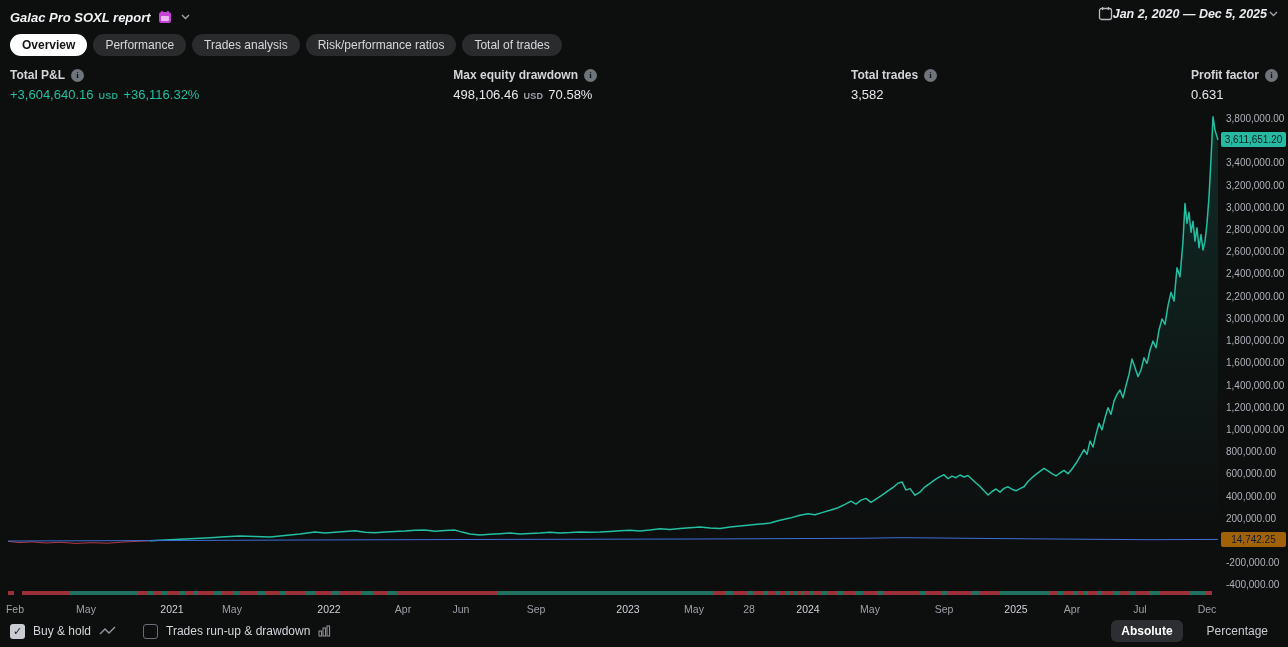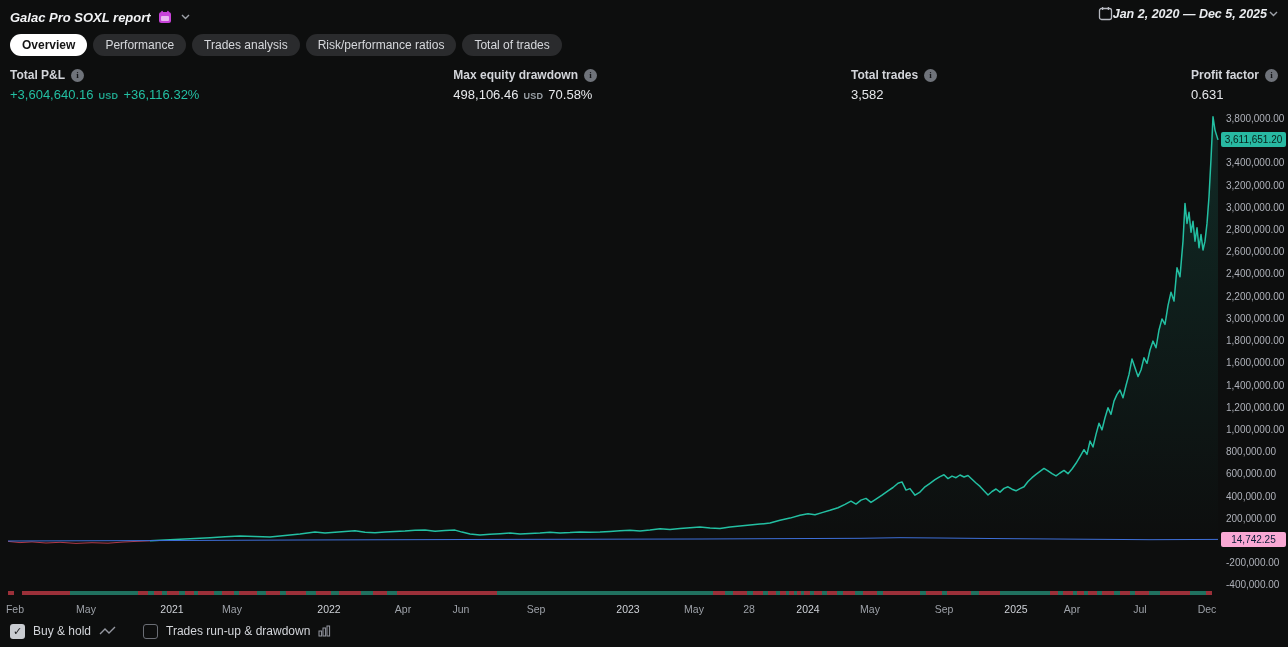--- a/index.html
+++ b/index.html
@@ -20,21 +20,21 @@
   .unit.pos{color:#23bfa2;opacity:.85;}
   .smallfrac{font-size:9.5px;font-weight:700;color:#cfd2d6;}
   .info{width:13px;height:13px;border-radius:50%;background:#6f737a;display:inline-flex;align-items:center;justify-content:center;flex:0 0 auto;cursor:default;}
   .info::after{content:"i";font-size:9px;font-weight:700;color:#141517;font-family:"Liberation Serif",serif;}
   .chart{position:relative;width:1161px;height:512px;margin-top:4px;}
   .ylabel{position:absolute;left:1226px;font-size:10px;color:#aeb1b9;white-space:nowrap;}
   .xlabel{position:absolute;top:497px;transform:translateX(-50%);font-size:10.5px;color:#9da1a8;white-space:nowrap;}
   .xlabel.major{color:#ced1d7;text-align:center;}
   .pricetag{position:absolute;left:1221px;width:65px;height:15px;border-radius:2px;font-size:10px;display:flex;align-items:center;justify-content:center;}
   .tag-equity{background:#28b9a2;color:#08201a;}
-  .tag-bh{background:#f9a8d4;color:#0c1c38;}
+  .tag-bh{background:#a16207;color:#0c1c38;}
   .strip{position:absolute;left:8px;top:485px;width:1206px;height:4px;display:flex;}
   .strip div{height:4px;}
   .seg-r{background:#9b3039;}
   .seg-g{background:#20715f;}
   .seg-n{background:transparent;}
   .footer{position:absolute;left:0;bottom:0;width:1288px;height:32px;display:flex;align-items:center;justify-content:space-between;padding:0 10px;box-sizing:border-box;background:#0d0e0e;}
   .fleft{display:flex;align-items:center;gap:26px;}
   .chkrow{display:flex;align-items:center;gap:8px;font-size:12px;color:#d3d5da;cursor:pointer;}
   .box{width:15px;height:15px;border-radius:3px;box-sizing:border-box;display:flex;align-items:center;justify-content:center;}
   .box.checked{background:#c9ccd1;color:#1a1b1d;font-size:11px;font-weight:700;}
@@ -288,13 +288,17 @@
       <span>Trades run-up &amp; drawdown</span>
       <span class="icon-dim" style="display:inline-flex;">
         <svg width="13" height="12" viewBox="0 0 13 12">
             <rect x="1" y="6" width="2.6" height="5" fill="none" stroke="#9598a1" stroke-width="1"></rect>
             <rect x="5" y="3" width="2.6" height="8" fill="none" stroke="#9598a1" stroke-width="1"></rect>
             <rect x="9" y="1" width="2.6" height="10" fill="none" stroke="#9598a1" stroke-width="1"></rect>
           </svg>
       </span>
     </div>
   </div>
+  <div class="fright">
+    <span class="mode active">Absolute</span>
+    <span class="mode">Percentage</span>
+  </div>
 </div>
 
 </body></html>

